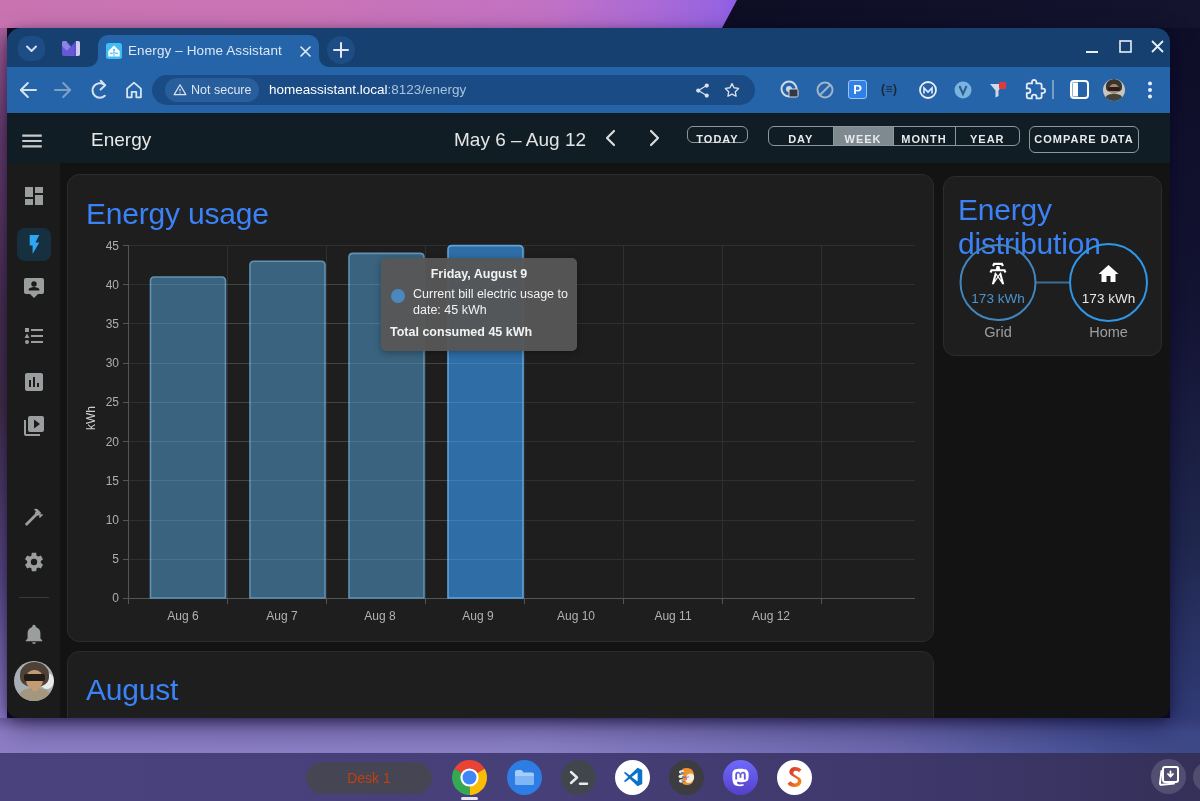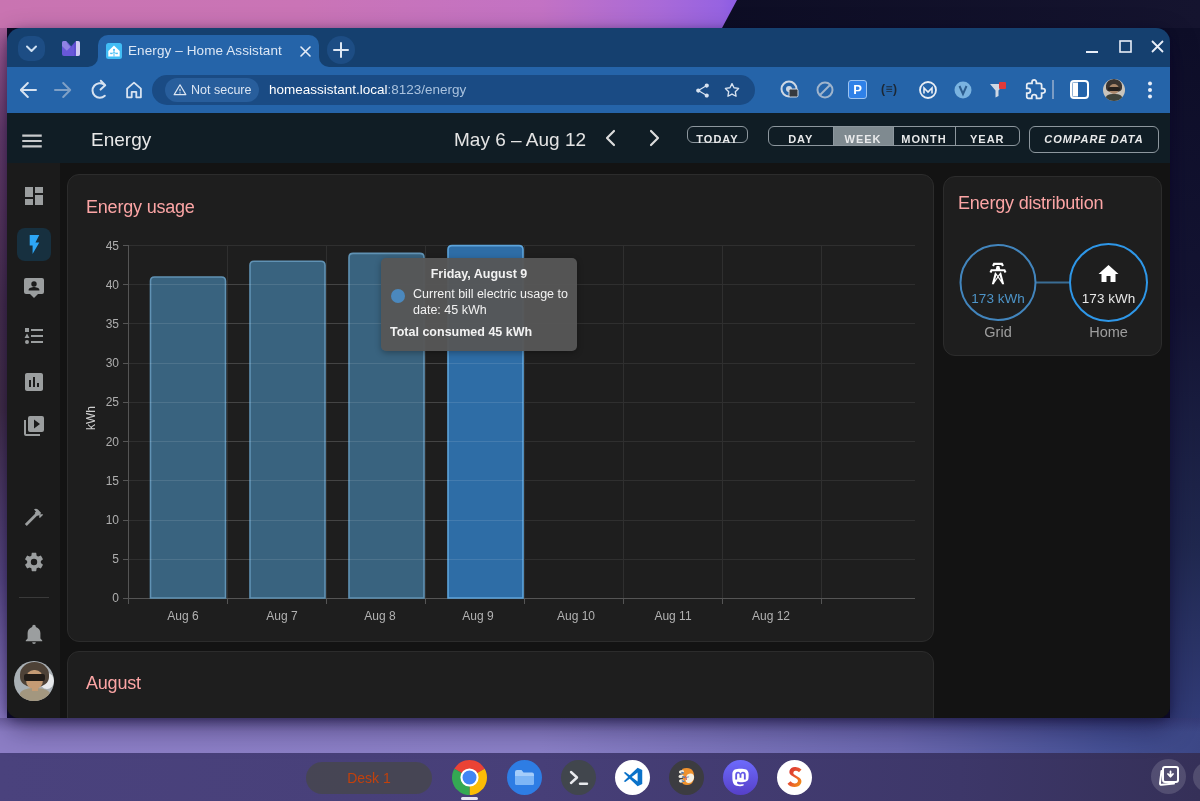--- a/index.html
+++ b/index.html
@@ -61,21 +61,21 @@
   #ha-body { left:53px; top:50px; width:1110px; height:555px; background:#131313; }
 
   #ha-title { left:31px; top:16px; font-size:19px; color:#e8e8e8; }
   #ha-date { left:394px; top:16px; font-size:19px; color:#e4e4e4; }
   .ha-btn { border:1px solid #8d979e; border-radius:6px; color:#e9eaeb; font-size:11px; font-weight:bold; letter-spacing:1px; text-align:center; }
 
   .card { background:#1e1e1e; border:1px solid #2c2c2c; border-radius:12px; }
   #card-usage { left:7px; top:11px; width:867px; height:468px; }
   #card-dist { left:883px; top:13px; width:219px; height:180px; }
   #card-sources { left:7px; top:488px; width:867px; height:120px; }
-  .card-title { position:absolute; left:18px; top:22px; font-size:18px; color:#fca5a5; letter-spacing:-0.2px; }
+  .card-title { position:absolute; left:18px; top:22px; font-size:30px; color:#3b82f6; letter-spacing:-0.2px; }
 </style>
 </head>
 <body>
   <div class="abs" id="wp-top"></div>
   <div class="abs" id="wp-top-dark"></div>
   <div class="abs" id="wp-left"></div>
   <div class="abs" id="wp-right"></div>
   <div class="abs" id="wp-bottom"></div>
   <div class="abs" style="left:0;top:718px;width:1200px;height:14px;background:linear-gradient(to bottom,rgba(30,20,70,0.25),rgba(30,20,70,0));"></div>
   <div class="abs" id="shelf"></div>
@@ -272,21 +272,21 @@
           <path d="M13 3 L6 10 L13 17" stroke="#dcdcdc" stroke-width="2.2" fill="none" stroke-linecap="round" stroke-linejoin="round"></path>
           <path d="M50 3 L57 10 L50 17" stroke="#dcdcdc" stroke-width="2.2" fill="none" stroke-linecap="round" stroke-linejoin="round"></path>
         </svg>
         <div class="abs ha-btn" style="left:627px;top:13px;width:61px;height:17px;line-height:25px;">TODAY</div>
         <div class="abs" style="left:708px;top:13px;width:252px;height:20px;border:1px solid #8d979e;border-radius:6px;display:flex;color:#e9eaeb;font-size:11px;font-weight:bold;letter-spacing:1px;text-align:center;overflow:hidden;">
           <div style="flex:1;line-height:25px;border-right:1px solid #8d979e;">DAY</div>
           <div style="flex:0 0 60px;line-height:25px;border-right:1px solid #8d979e;background:#7f8a90;">WEEK</div>
           <div style="flex:0 0 62px;line-height:25px;border-right:1px solid #8d979e;">MONTH</div>
           <div style="flex:1;line-height:25px;">YEAR</div>
         </div>
-        <div class="abs ha-btn" style="left:969px;top:13px;width:130px;height:27px;line-height:25px;font-style:italic;">COMPARE DATA</div>
+        <div class="abs ha-btn" style="left:969px;top:13px;width:110px;height:27px;line-height:25px;">COMPARE DATA</div>
       </div>
       <svg class="abs" style="left:12px;top:15px" width="26" height="26" viewBox="0 0 24 24">
         <path fill="#c8cacc" d="M3,6H21V8H3V6M3,11H21V13H3V11M3,16H21V18H3V16Z"></path>
       </svg>
       <div class="abs" style="left:10px;top:115px;width:34px;height:33px;border-radius:8px;background:#17303f;"></div>
       <svg class="abs" style="left:15px;top:71px" width="24" height="24" viewBox="0 0 24 24">
         <path fill="#9b9e9f" d="M13,3V9H21V3M13,21H21V11H13M3,21H11V15H3M3,13H11V3H3Z"></path>
       </svg>
       <svg class="abs" style="left:16px;top:120px" width="23" height="23" viewBox="0 0 24 24">
         <path fill="#2da6f5" d="M7,2V13H10V22L17,10H13L17,2H7Z"></path>

